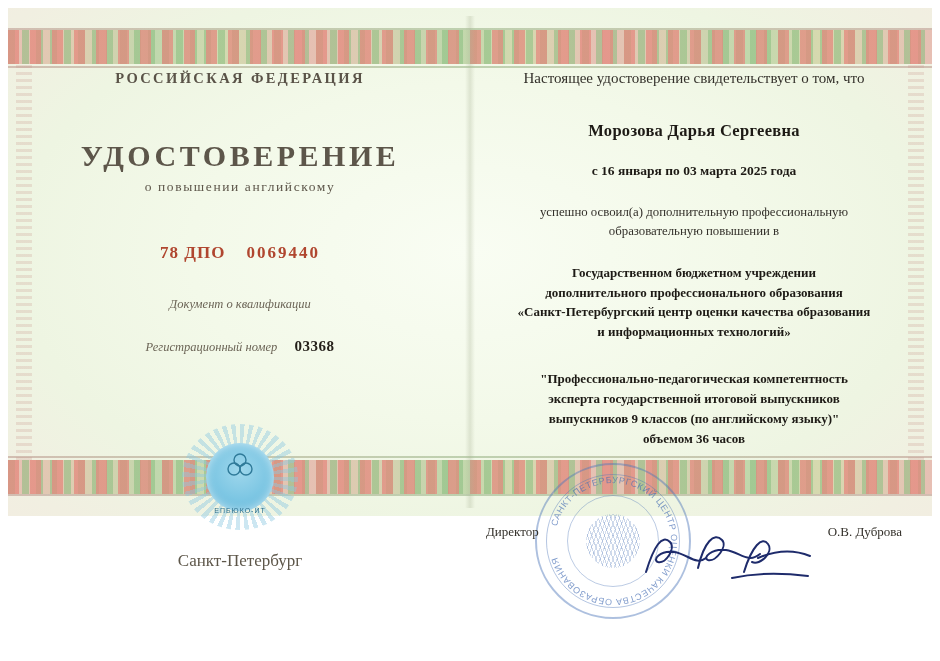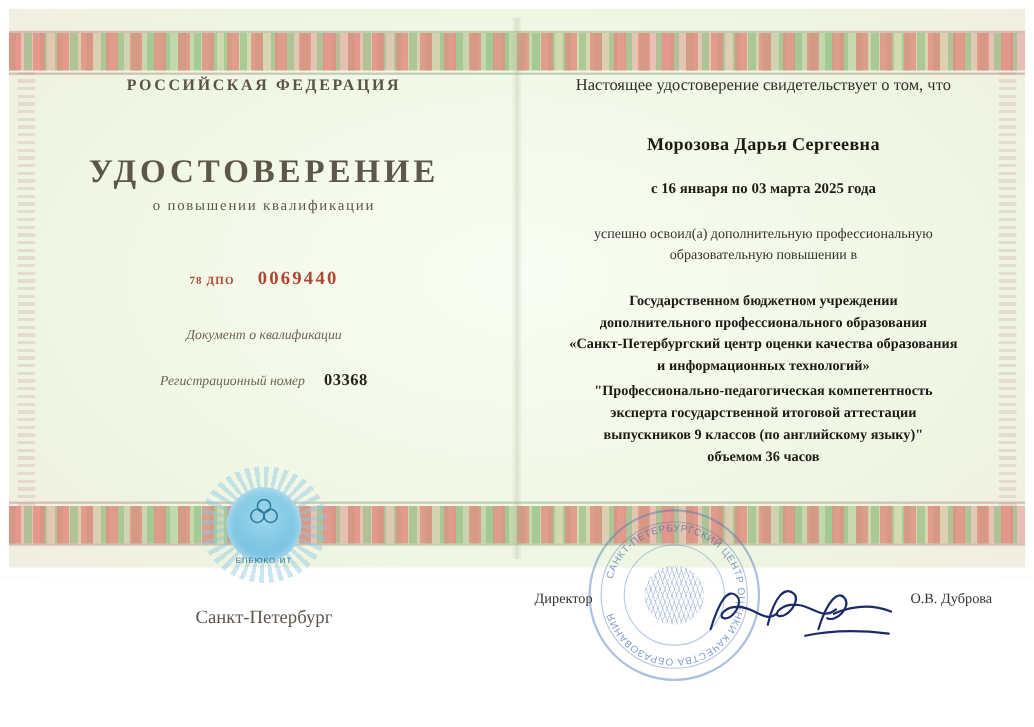--- a/index.html
+++ b/index.html
@@ -142,21 +142,21 @@
   }
 
   .serial-row {
     font-size: 16px;
     color: #b0462f;
     font-weight: bold;
     letter-spacing: 1px;
     margin-bottom: 34px;
   }
   .serial-row .ser {
-    font-size: 10px;
+    font-size: 17px;
     margin-right: 16px;
   }
   .serial-row .num {
     font-size: 17px;
     letter-spacing: 2px;
   }
 
   .doc-kind {
     font-size: 12.5px;
     font-style: italic;
@@ -260,39 +260,39 @@
     font-size: 12.8px;
     color: #33302a;
     line-height: 19px;
     margin-bottom: 22px;
   }
   .r-org {
     font-size: 13px;
     font-weight: bold;
     color: #1d1a15;
     line-height: 19.5px;
-    margin-bottom: 4px;
+    margin-bottom: 28px;
   }
   .r-text2 {
     font-size: 12.8px;
     color: #33302a;
     line-height: 19px;
     margin-bottom: 20px;
   }
   .r-program {
     font-size: 13px;
     font-weight: bold;
     color: #1d1a15;
     line-height: 20px;
   }
 
   .sign-row {
     position: absolute;
     right: 26px;
-    top: 536px;
+    top: 524px;
     width: 440px;
     display: flex;
     justify-content: space-between;
     align-items: baseline;
     font-size: 13px;
     color: #33302a;
     padding: 0 12px;
     box-sizing: border-box;
   }
 
@@ -365,21 +365,21 @@
     <div class="side-texture left"></div>
     <div class="side-texture right"></div>
     <div class="fold"></div>
   </div>
 
   <div class="content">
 
     <div class="col-left">
       <div class="rf-title">РОССИЙСКАЯ ФЕДЕРАЦИЯ</div>
       <div class="main-title">УДОСТОВЕРЕНИЕ</div>
-      <div class="sub-title">о повышении квалификации</div>
+      <div class="sub-title">о повышении английскому</div>
 
       <div class="serial-row">
         <span class="ser">78 ДПО</span>
         <span class="num">0069440</span>
       </div>
 
       <div class="doc-kind">Документ о квалификации</div>
 
       <div class="field-line">
         <span class="lbl">Регистрационный номер</span>
@@ -416,21 +416,21 @@
       <div class="r-org">
         <div>Государственном бюджетном учреждении</div>
         <div>дополнительного профессионального образования</div>
         <div>«Санкт-Петербургский центр оценки качества образования</div>
         <div>и информационных технологий»</div>
       </div>
 
 
       <div class="r-program">
         <div>"Профессионально-педагогическая компетентность</div>
-        <div>эксперта государственной итоговой аттестации</div>
+        <div>эксперта государственной итоговой выпускников</div>
         <div>выпускников 9 классов (по английскому языку)"</div>
         <div>объемом 36 часов</div>
       </div>
     </div>
 
     <div class="stamp">
       <div class="stamp-inner"></div>
       <svg class="stamp-ring-text" viewBox="0 0 152 152">
         <defs>
           <path id="circlePath" d="M 76,76 m -58,0 a 58,58 0 1,1 116,0 a 58,58 0 1,1 -116,0"></path>

